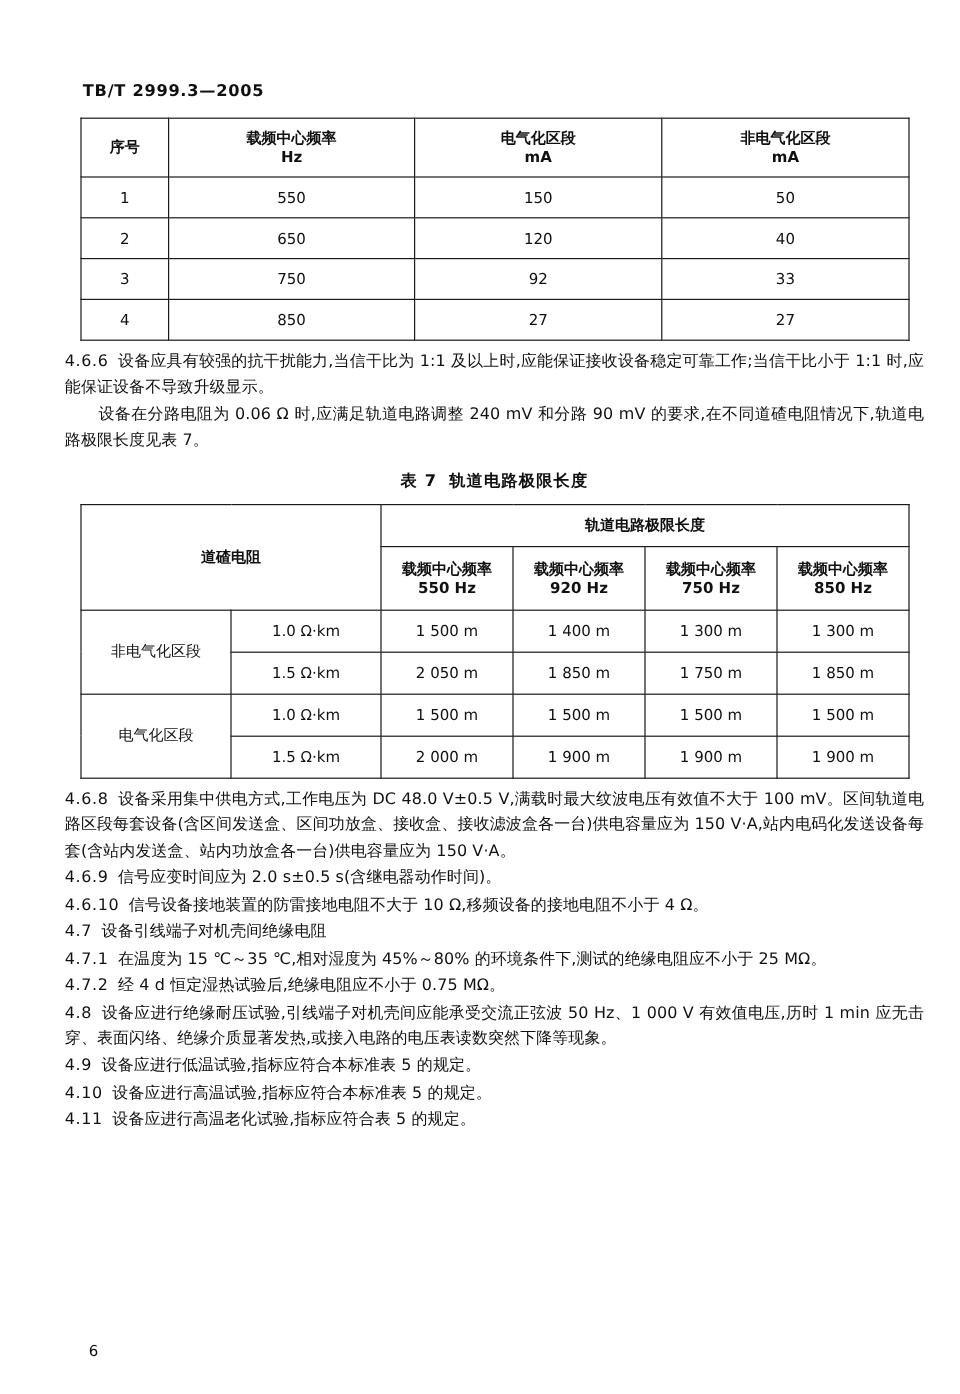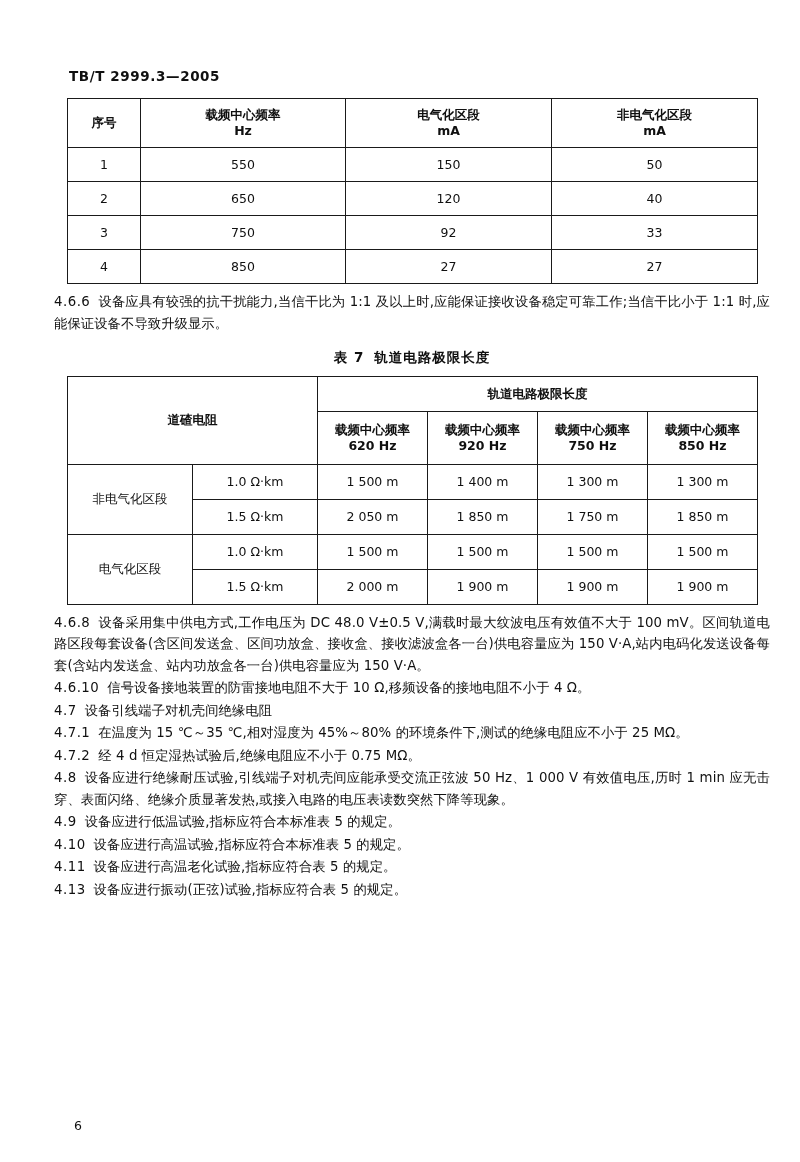--- a/index.html
+++ b/index.html
@@ -176,20 +176,21 @@
       </tbody>
     </table>
 
     <div class="block-gap-sm"></div>
 
     <p class="para">
       <span class="clause-no">4.6.6</span><span>设备应具有较强的抗干扰能力,当信干比为 1:1 及以上时,应能保证接收设备稳定可靠工作;当信干比小于 1:1 时,应能保证设备不导致升级显示。</span>
     </p>
 
 
+    <p class="para indent">设备在分路电阻为 0.06 Ω 时,应满足轨道电路调整 240 mV 和分路 90 mV 的要求,在不同道碴电阻情况下,轨道电路极限长度见表 7。</p>
 
     <div class="block-gap"></div>
 
     <div class="table-caption">
       <span class="cap-num">表 7</span><span>轨道电路极限长度</span>
     </div>
 
     <table class="std outer t7">
       <colgroup>
         <col style="width:125px">
@@ -200,21 +201,21 @@
         <col style="width:110px">
       </colgroup>
       <thead>
         <tr>
           <td class="hdr-span" colspan="2" rowspan="2">道碴电阻</td>
           <td class="hdr-span" colspan="4">轨道电路极限长度</td>
         </tr>
         <tr>
           <td class="hdr-tall">
             <div>载频中心频率</div>
-            <div class="num">620 Hz</div>
+            <div class="num">550 Hz</div>
           </td>
           <td class="hdr-tall">
             <div>载频中心频率</div>
             <div class="num">920 Hz</div>
           </td>
           <td class="hdr-tall">
             <div>载频中心频率</div>
             <div class="num">750 Hz</div>
           </td>
           <td class="hdr-tall">
@@ -256,20 +257,23 @@
         </tr>
       </tbody>
     </table>
 
     <div class="block-gap-sm"></div>
 
     <p class="para">
       <span class="clause-no">4.6.8</span><span>设备采用集中供电方式,工作电压为 DC 48.0 V±0.5 V,满载时最大纹波电压有效值不大于 100 mV。区间轨道电路区段每套设备(含区间发送盒、区间功放盒、接收盒、接收滤波盒各一台)供电容量应为 150 V·A,站内电码化发送设备每套(含站内发送盒、站内功放盒各一台)供电容量应为 150 V·A。</span>
     </p>
 
+    <p class="para">
+      <span class="clause-no">4.6.9</span><span>信号应变时间应为 2.0 s±0.5 s(含继电器动作时间)。</span>
+    </p>
 
     <p class="para">
       <span class="clause-no">4.6.10</span><span>信号设备接地装置的防雷接地电阻不大于 10 Ω,移频设备的接地电阻不小于 4 Ω。</span>
     </p>
 
     <p class="para">
       <span class="clause-no">4.7</span><span>设备引线端子对机壳间绝缘电阻</span>
     </p>
 
     <p class="para">
@@ -290,21 +294,18 @@
 
     <p class="para">
       <span class="clause-no">4.10</span><span>设备应进行高温试验,指标应符合本标准表 5 的规定。</span>
     </p>
 
     <p class="para">
       <span class="clause-no">4.11</span><span>设备应进行高温老化试验,指标应符合表 5 的规定。</span>
     </p>
 
 
-    <p class="para">
-      <span class="clause-no">4.13</span><span>设备应进行振动(正弦)试验,指标应符合表 5 的规定。</span>
-    </p>
 
   </div>
 
   <div class="page-number">6</div>
 
 </div>
 
 </body></html>

